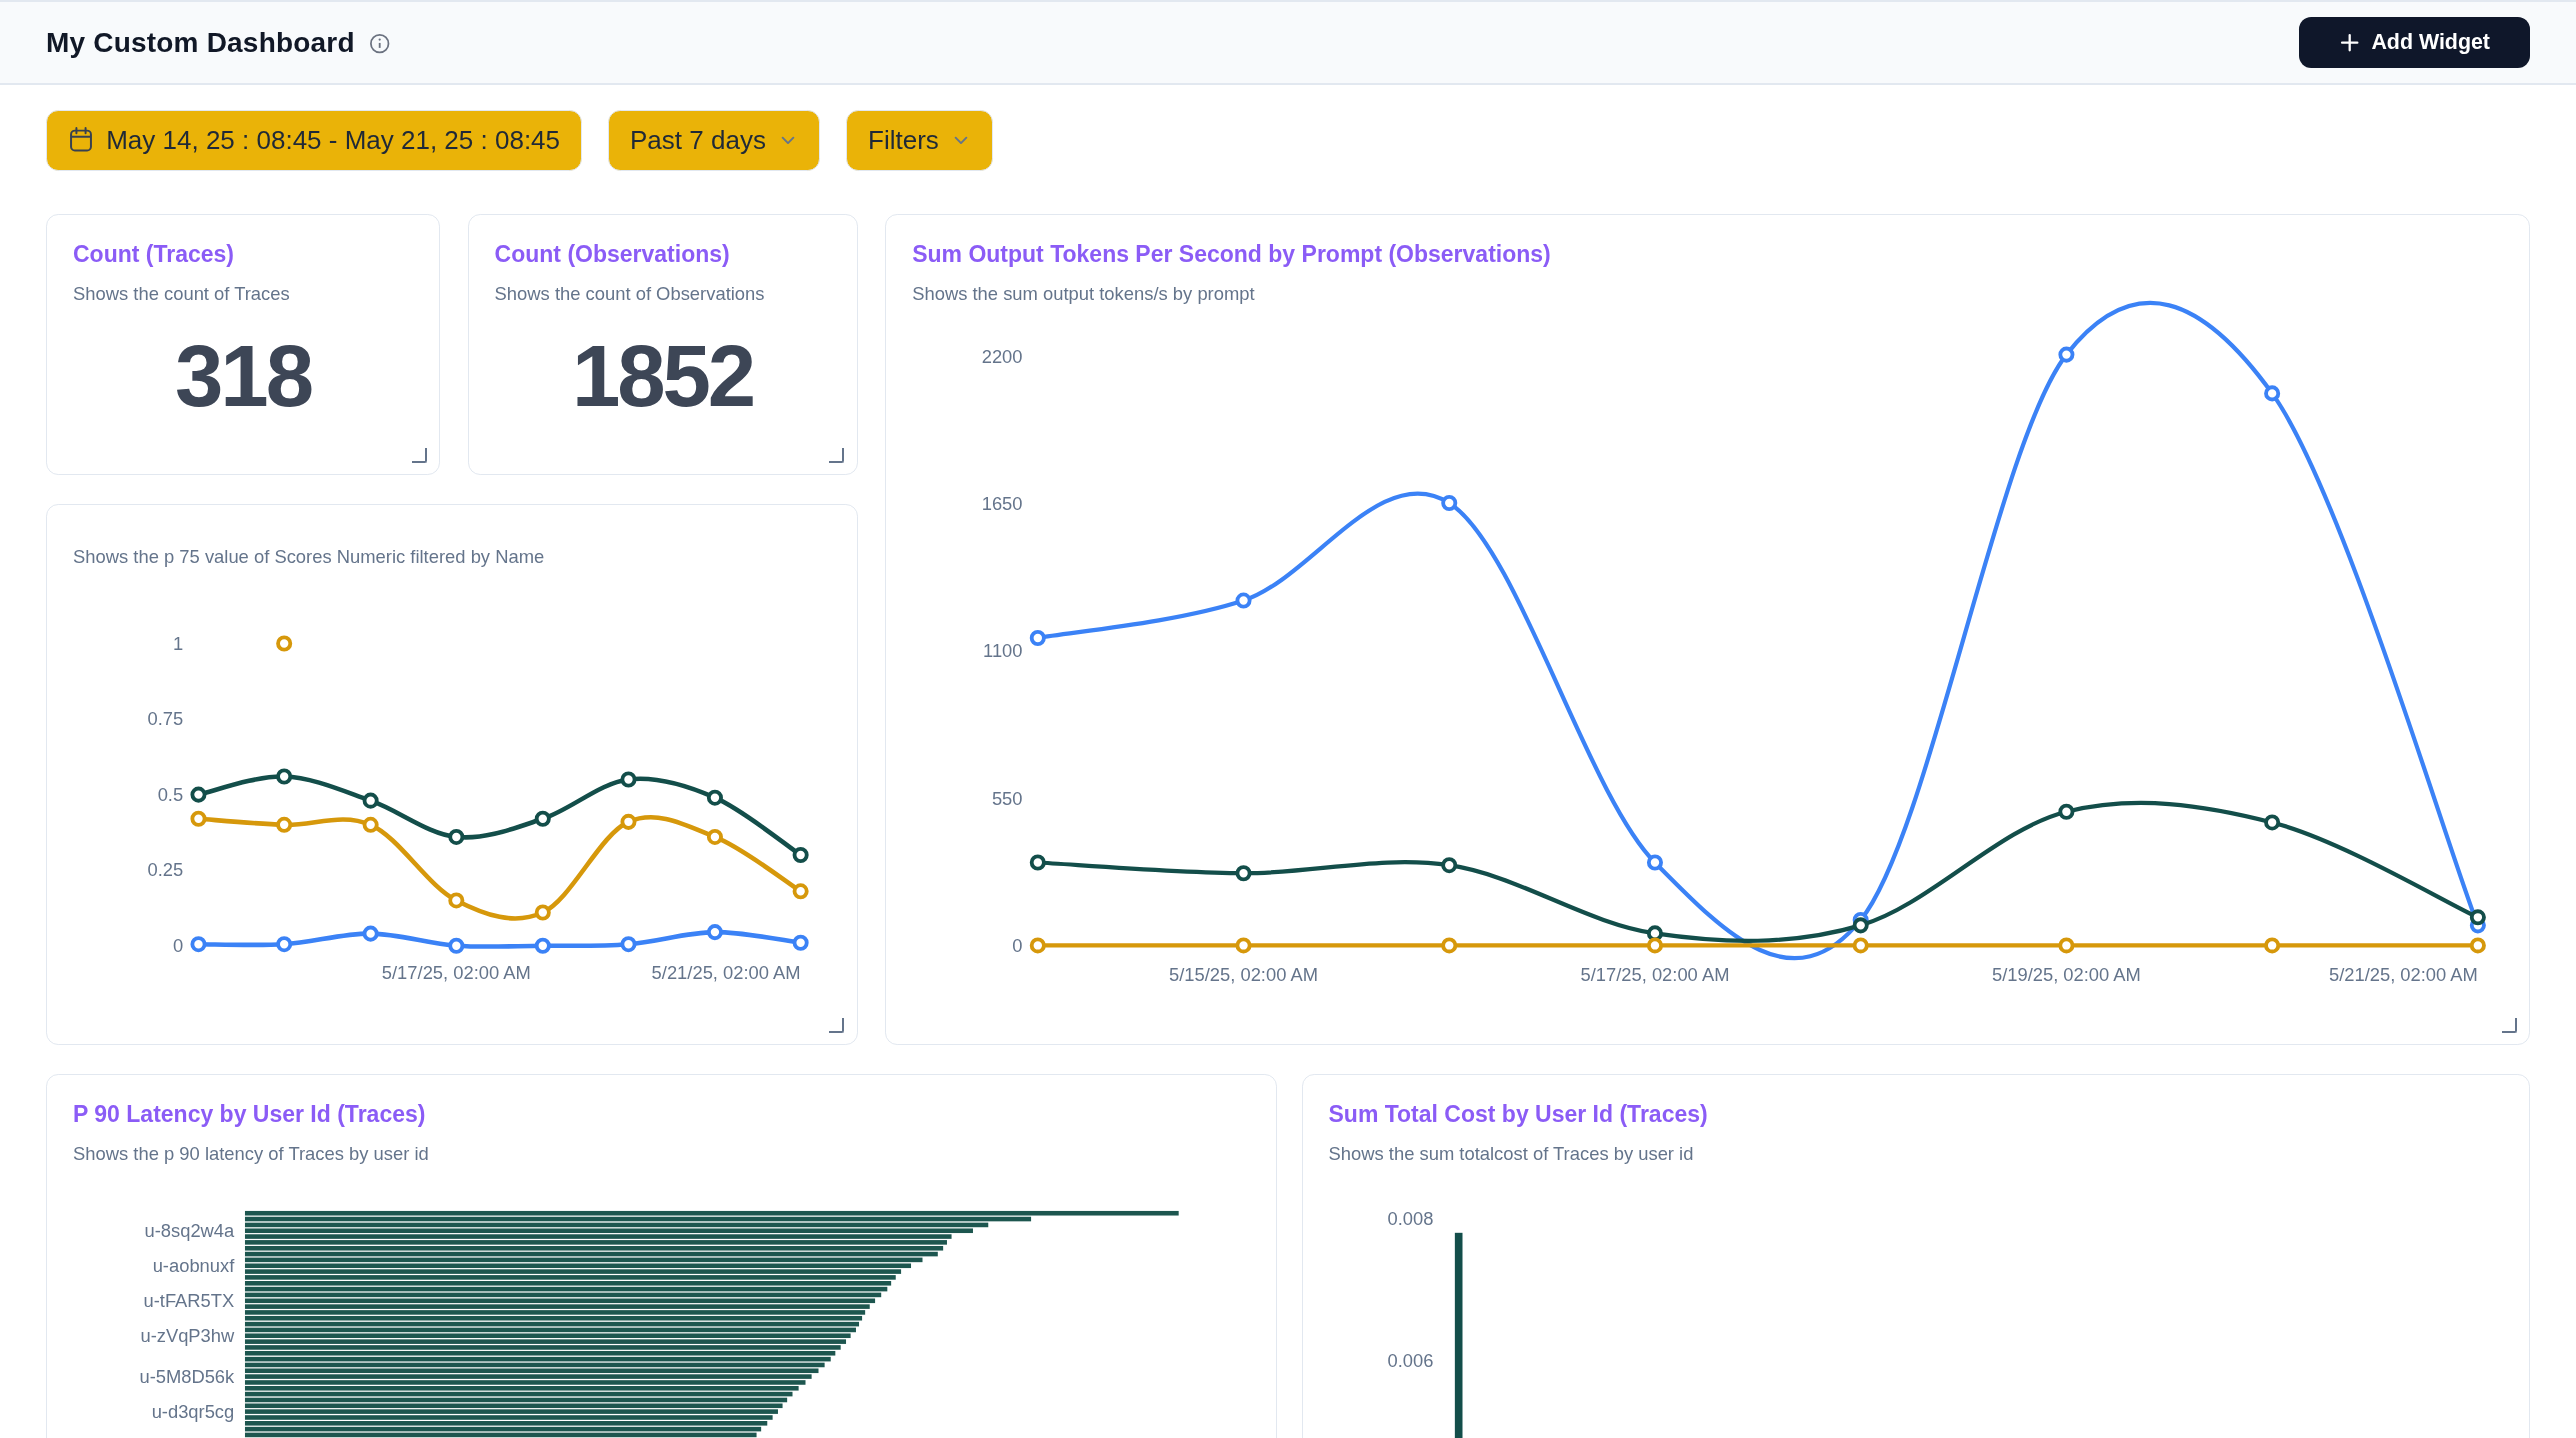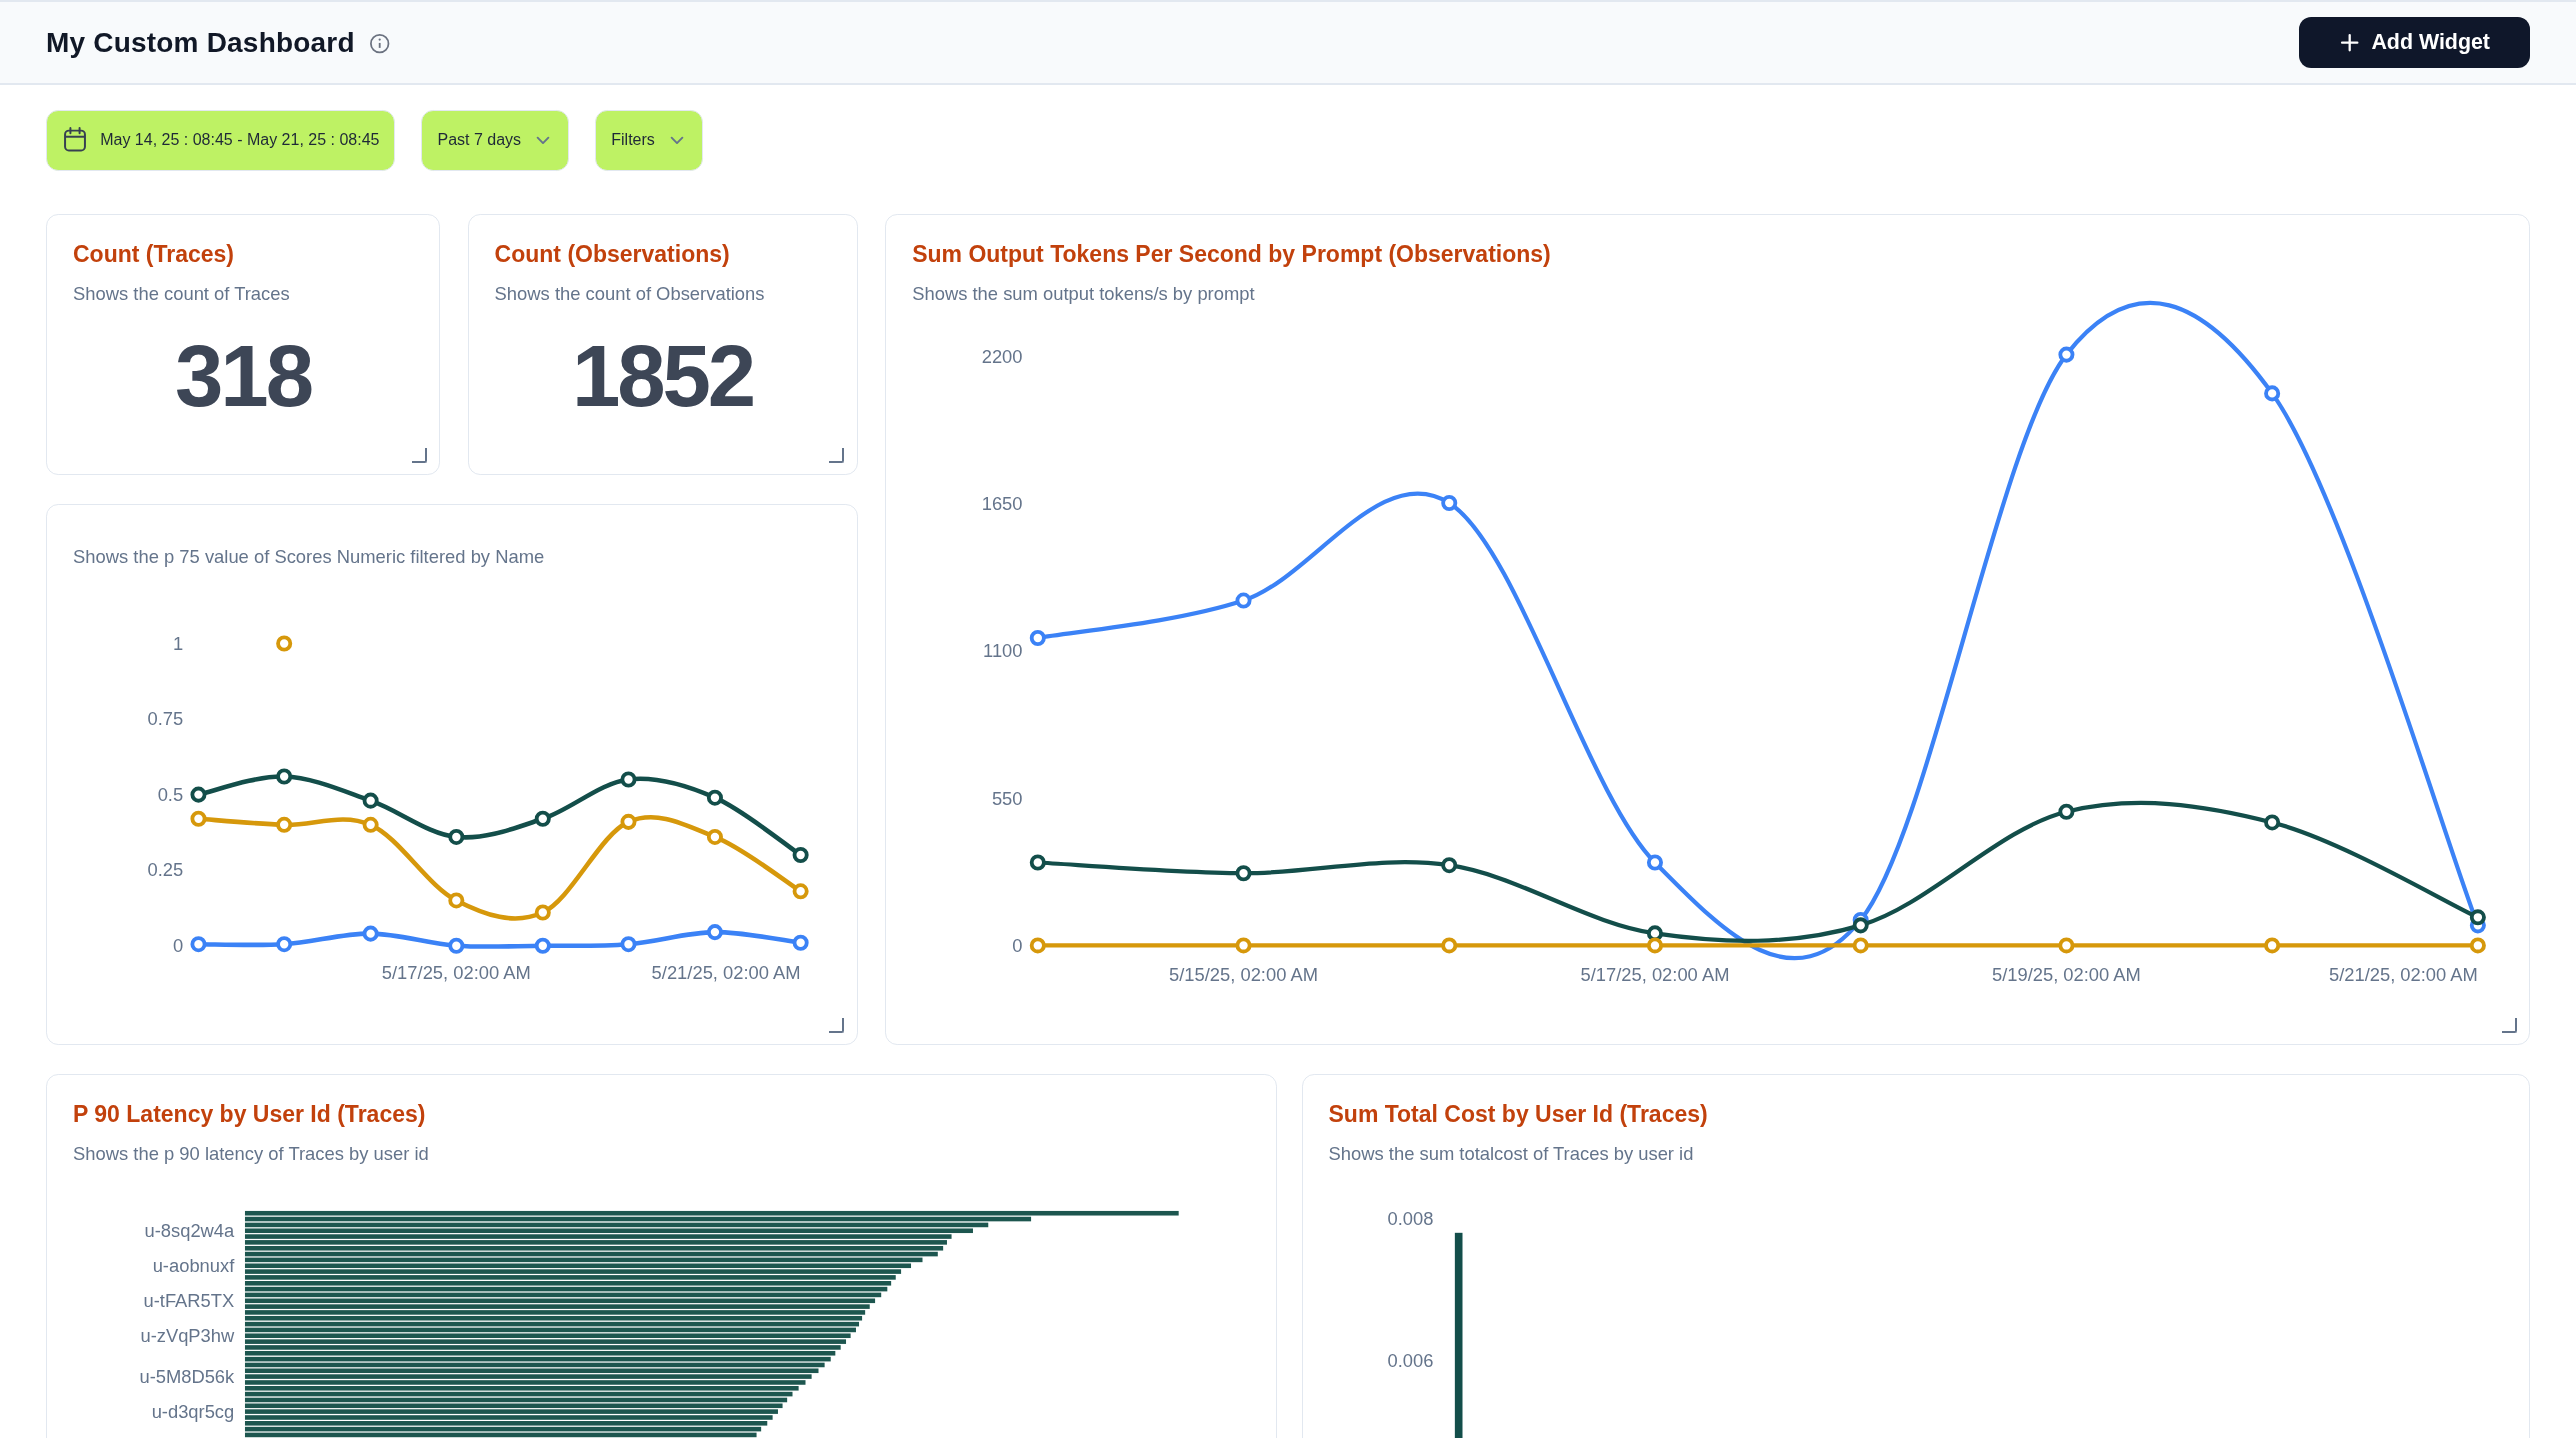--- a/index.html
+++ b/index.html
@@ -28,23 +28,23 @@
     background: #0f172a; color: #ffffff;
     border: none; border-radius: 12.2px;
     height: 51px; padding: 0 40px;
     font-size: 21.4px; font-weight: 600; font-family: inherit;
     cursor: pointer;
   }
   
   .filter-row { display: flex; gap: 26px; padding: 0 46px; margin-top: 24.5px; }
   .control {
     display: inline-flex; align-items: center; gap: 12.2px;
-    height: 61px; padding: 0 15px;
-    background: #bef264; border: 1.5px solid #e2e8f0; border-radius: 12.2px;
-    font-size: 16px; color: #1f2937; font-weight: 500;
+    height: 61px; padding: 0 21px;
+    background: #eab308; border: 1.5px solid #e2e8f0; border-radius: 12.2px;
+    font-size: 26px; color: #1f2937; font-weight: 500;
     cursor: pointer; white-space: nowrap;
   }
   
   .grid-top {
     margin: 43px 46px 0;
     display: grid;
     grid-template-columns: 394px 390px 1fr;
     grid-template-rows: 261px 541px;
     gap: 29px 27.6px;
   }
@@ -55,21 +55,21 @@
     gap: 24.5px;
     height: 413px;
   }
   .card {
     background: #fff;
     border: 1.5px solid #e2e8f0;
     border-radius: 12.2px;
     position: relative;
     padding: 26px;
   }
-  .card h2 { font-size: 23px; font-weight: 600; color: #c2410c; }
+  .card h2 { font-size: 23px; font-weight: 600; color: #8b5cf6; }
   .card .sub { font-size: 18.4px; color: #64748b; margin-top: 15.3px; }
   .stat-card { display: flex; flex-direction: column; }
   .stat-center { flex: 1; display: flex; align-items: center; justify-content: center; }
   .stat-value { font-size: 87px; font-weight: 700; color: #3d4656; letter-spacing: -3.1px; }
   .resize-handle {
     position: absolute; right: 12.2px; bottom: 10.7px;
     width: 15.3px; height: 15.3px;
     border-right: 2.3px solid #64748b;
     border-bottom: 2.3px solid #64748b;
     border-bottom-right-radius: 2.3px;

